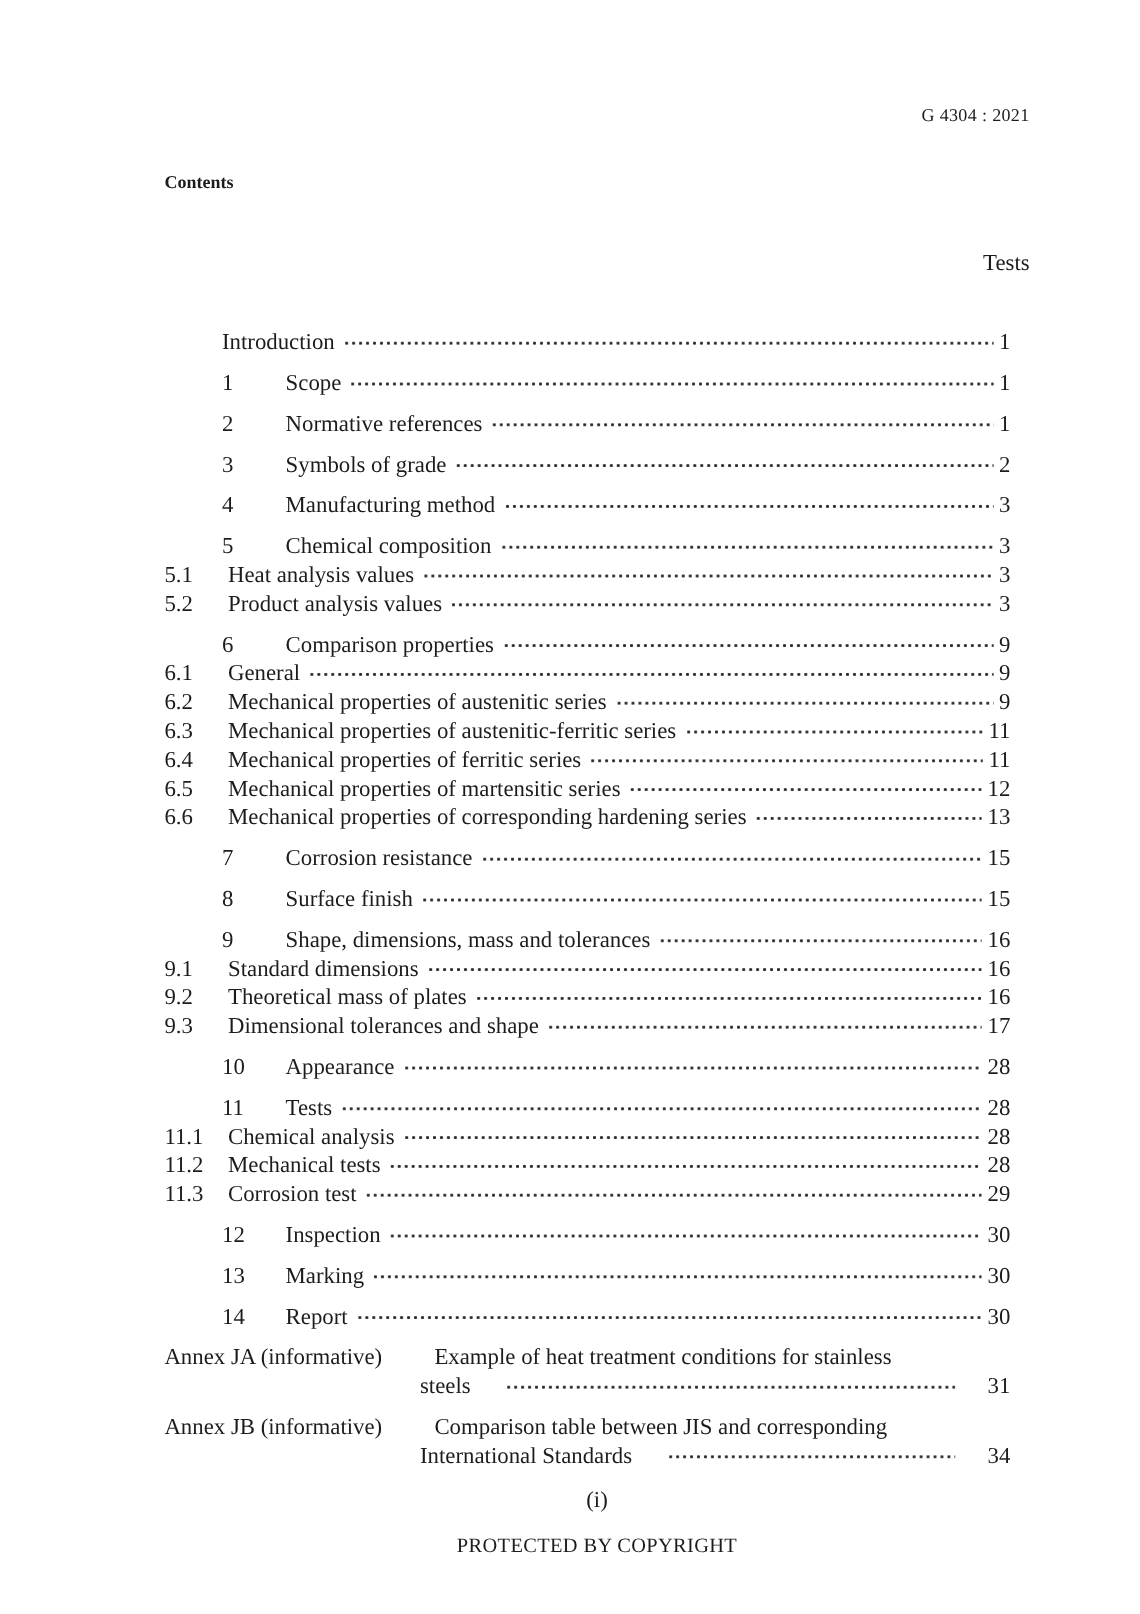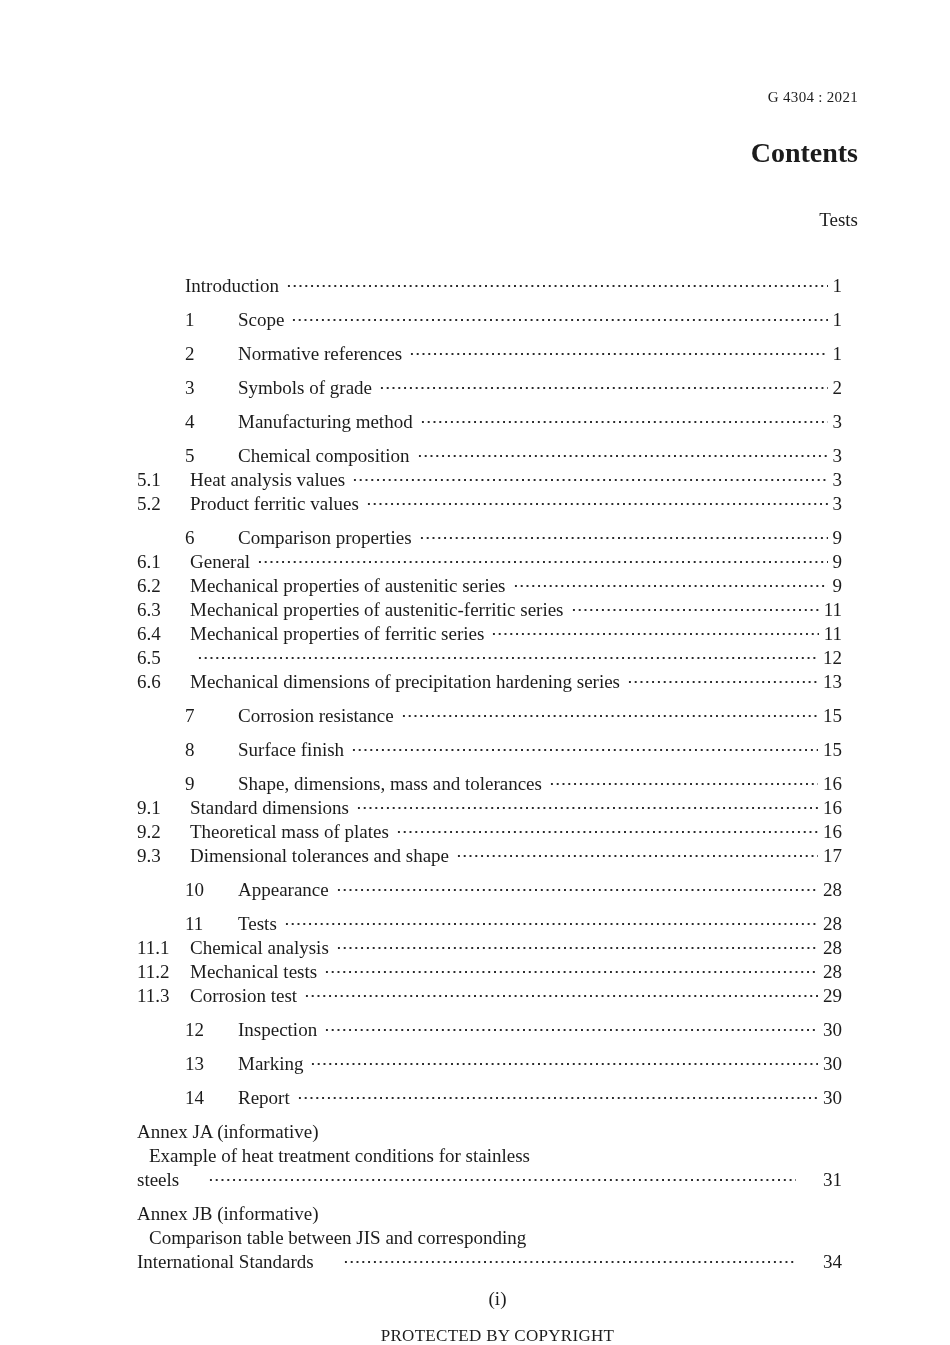--- a/index.html
+++ b/index.html
@@ -23,22 +23,22 @@
   }
   .doc-number {
     margin-top: 85px;
     text-align: right;
     line-height: 24px;
     font-size: 15px;
     letter-spacing: 0.3px;
   }
   .contents-title {
     margin: 31px 0 0 0;
-    text-align: right;
-    font-size: 28px;
+    text-align: left;
+    font-size: 15px;
     font-weight: bold;
     line-height: 26px;
   }
   .page-label {
     margin-top: 42px;
     text-align: right;
     line-height: 24px;
   }
   .toc {
     margin-top: 32px;
@@ -63,21 +63,20 @@
     background-size: 5.8px 4px;
     background-position: left center;
     background-repeat: repeat-x;
     min-width: 12px;
   }
   .pagenum { flex: none; }
   .annex {
     display: flex;
     margin-top: 10px;
     padding-right: 16px;
-    flex-direction: column;
   }
   .annex-label { width: 213px; flex: none; line-height: 24px; }
   .annex-body { flex: 1 1 auto; }
   .annex-line1 { line-height: 24px; margin-left: 12px; }
   .annex-line2 {
     display: flex;
     align-items: center;
     line-height: 24px;
     gap: 22px;
   }
@@ -144,21 +143,21 @@
     <span class="pagenum">3</span>
   </div>
         <div class="row">
     <span class="num">5.1</span>
     <span class="title">Heat analysis values</span>
     <span class="leader"></span>
     <span class="pagenum">3</span>
   </div>
         <div class="row">
     <span class="num">5.2</span>
-    <span class="title">Product ferritic values</span>
+    <span class="title">Product analysis values</span>
     <span class="leader"></span>
     <span class="pagenum">3</span>
   </div>
         <div class="row group">
     <span class="num">6</span>
     <span class="title">Comparison properties</span>
     <span class="leader"></span>
     <span class="pagenum">9</span>
   </div>
         <div class="row">
@@ -180,26 +179,27 @@
     <span class="pagenum">11</span>
   </div>
         <div class="row">
     <span class="num">6.4</span>
     <span class="title">Mechanical properties of ferritic series</span>
     <span class="leader"></span>
     <span class="pagenum">11</span>
   </div>
         <div class="row">
     <span class="num">6.5</span>
+    <span class="title">Mechanical properties of martensitic series</span>
     <span class="leader"></span>
     <span class="pagenum">12</span>
   </div>
         <div class="row">
     <span class="num">6.6</span>
-    <span class="title">Mechanical dimensions of precipitation hardening series</span>
+    <span class="title">Mechanical properties of corresponding hardening series</span>
     <span class="leader"></span>
     <span class="pagenum">13</span>
   </div>
         <div class="row group">
     <span class="num">7</span>
     <span class="title">Corrosion resistance</span>
     <span class="leader"></span>
     <span class="pagenum">15</span>
   </div>
         <div class="row group">

